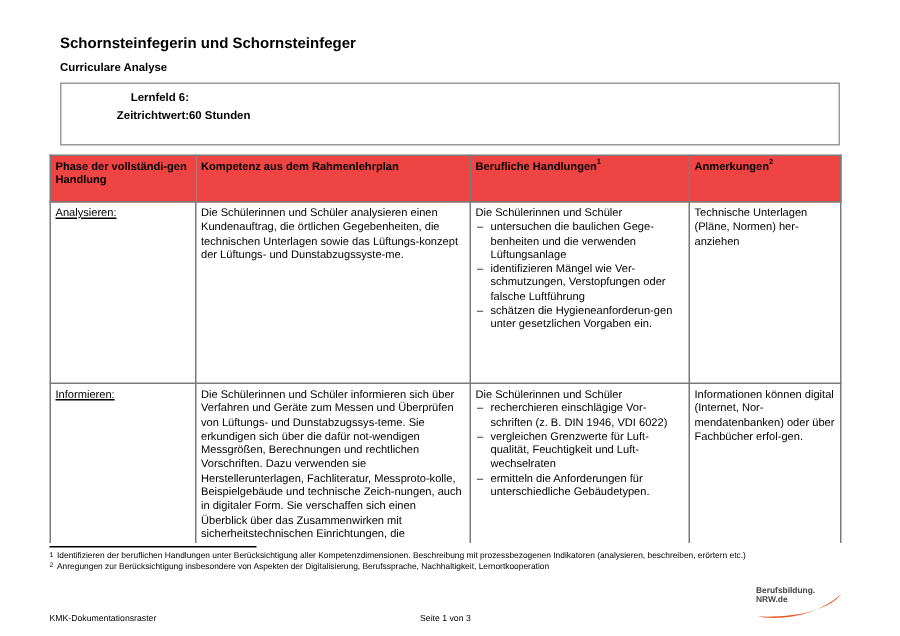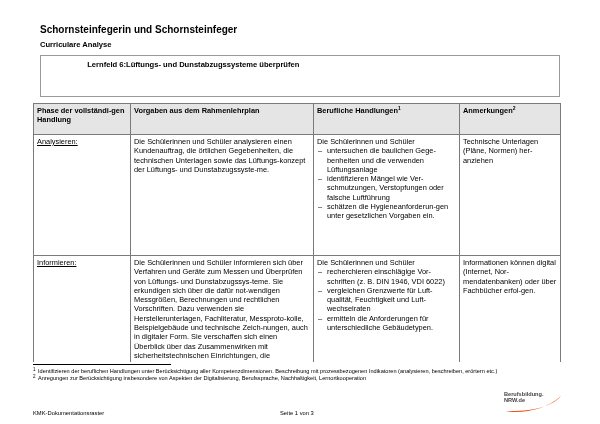--- a/index.html
+++ b/index.html
@@ -5,21 +5,21 @@
     * { box-sizing: border-box; margin: 0; padding: 0; }
     html, body { width: 600px; height: 424px; background: #ffffff; overflow: hidden; }
     body { font-family: "Liberation Sans", sans-serif; color: #000; position: relative; font-size: 7.4px; line-height: 9.3px; }
     .doc-title { position: absolute; left: 40px; top: 25px; font-weight: bold; font-size: 10px; }
     .doc-subtitle { position: absolute; left: 40px; top: 40px; font-weight: bold; font-size: 7.6px; text-align: right; }
     .info-box { position: absolute; left: 40px; top: 55px; width: 520px; height: 42px; border: 1px solid #9a9a9a; padding: 3px 3px; }
     .info-row { display: flex; font-weight: bold; font-size: 7.6px; height: 11.5px; line-height: 11.5px; }
     .info-label { width: 82px; text-align: right; }
     .main-table { position: absolute; left: 33px; top: 103px; width: 527px; border-collapse: collapse; table-layout: fixed; }
     .main-table th, .main-table td { border: 1px solid #7a7a7a; vertical-align: top; text-align: left; padding: 2px 3px 2px 3px; font-size: 7.4px; line-height: 9.3px; }
-    .main-table th { background: #e5e5e5; font-weight: bold; height: 31px; }
+    .main-table th { background: #ef4444; font-weight: bold; height: 31px; }
     .main-table tr.last td { border-bottom: none; }
     .col1 { width: 97px; } .col2 { width: 183px; } .col3 { width: 146px; } .col4 { width: 101px; }
     .phase { text-decoration: underline; }
     sup { font-size: 5px; line-height: 0; vertical-align: super; }
     ul.dash { list-style: none; }
     ul.dash li { position: relative; padding-left: 10px; }
     ul.dash li::before { content: "–"; position: absolute; left: 1px; top: 0; }
     .footnote-rule { position: absolute; left: 33px; top: 364px; width: 138px; border-top: 1px solid #000; }
     .footnotes { position: absolute; left: 33px; top: 368px; width: 520px; font-size: 5.6px; line-height: 7.2px; }
     .fn { position: relative; padding-left: 5px; }
@@ -32,35 +32,38 @@
   </style>
 </head>
 <body>
 
 <div class="doc-title">Schornsteinfegerin und Schornsteinfeger</div>
 <div class="doc-subtitle">Curriculare Analyse</div>
 
 <div class="info-box">
   <div class="info-row">
     <span class="info-label">Lernfeld 6:</span>
-    <span>Lüftungs- und Dunstabzugssysteme überprüfen</span>
+  </div>
+  <div class="info-row">
+    <span class="info-label">Zeitrichtwert:</span>
+    <span>60 Stunden</span>
   </div>
 </div>
 
 <table class="main-table">
   <colgroup>
       <col class="col1">
       <col class="col2">
       <col class="col3">
       <col class="col4">
     </colgroup>
   <tbody>
       <tr>
     <th>Phase der vollständi-gen Handlung</th>
-    <th>Vorgaben aus dem Rahmenlehrplan</th>
+    <th>Kompetenz aus dem Rahmenlehrplan</th>
     <th><span>Berufliche Handlungen</span><sup>1</sup></th>
     <th><span>Anmerkungen</span><sup>2</sup></th>
   </tr>
   <tr style="height:121px;">
     <td><span class="phase">Analysieren:</span></td>
     <td>Die Schülerinnen und Schüler analysieren einen Kundenauftrag, die örtlichen Gegebenheiten, die technischen Unterlagen sowie das Lüftungs-konzept der Lüftungs- und Dunstabzugssyste-me.</td>
     <td>
       <div>Die Schülerinnen und Schüler</div>
       <ul class="dash">
         <li>untersuchen die baulichen Gege-benheiten und die verwenden Lüftungsanlage</li>

